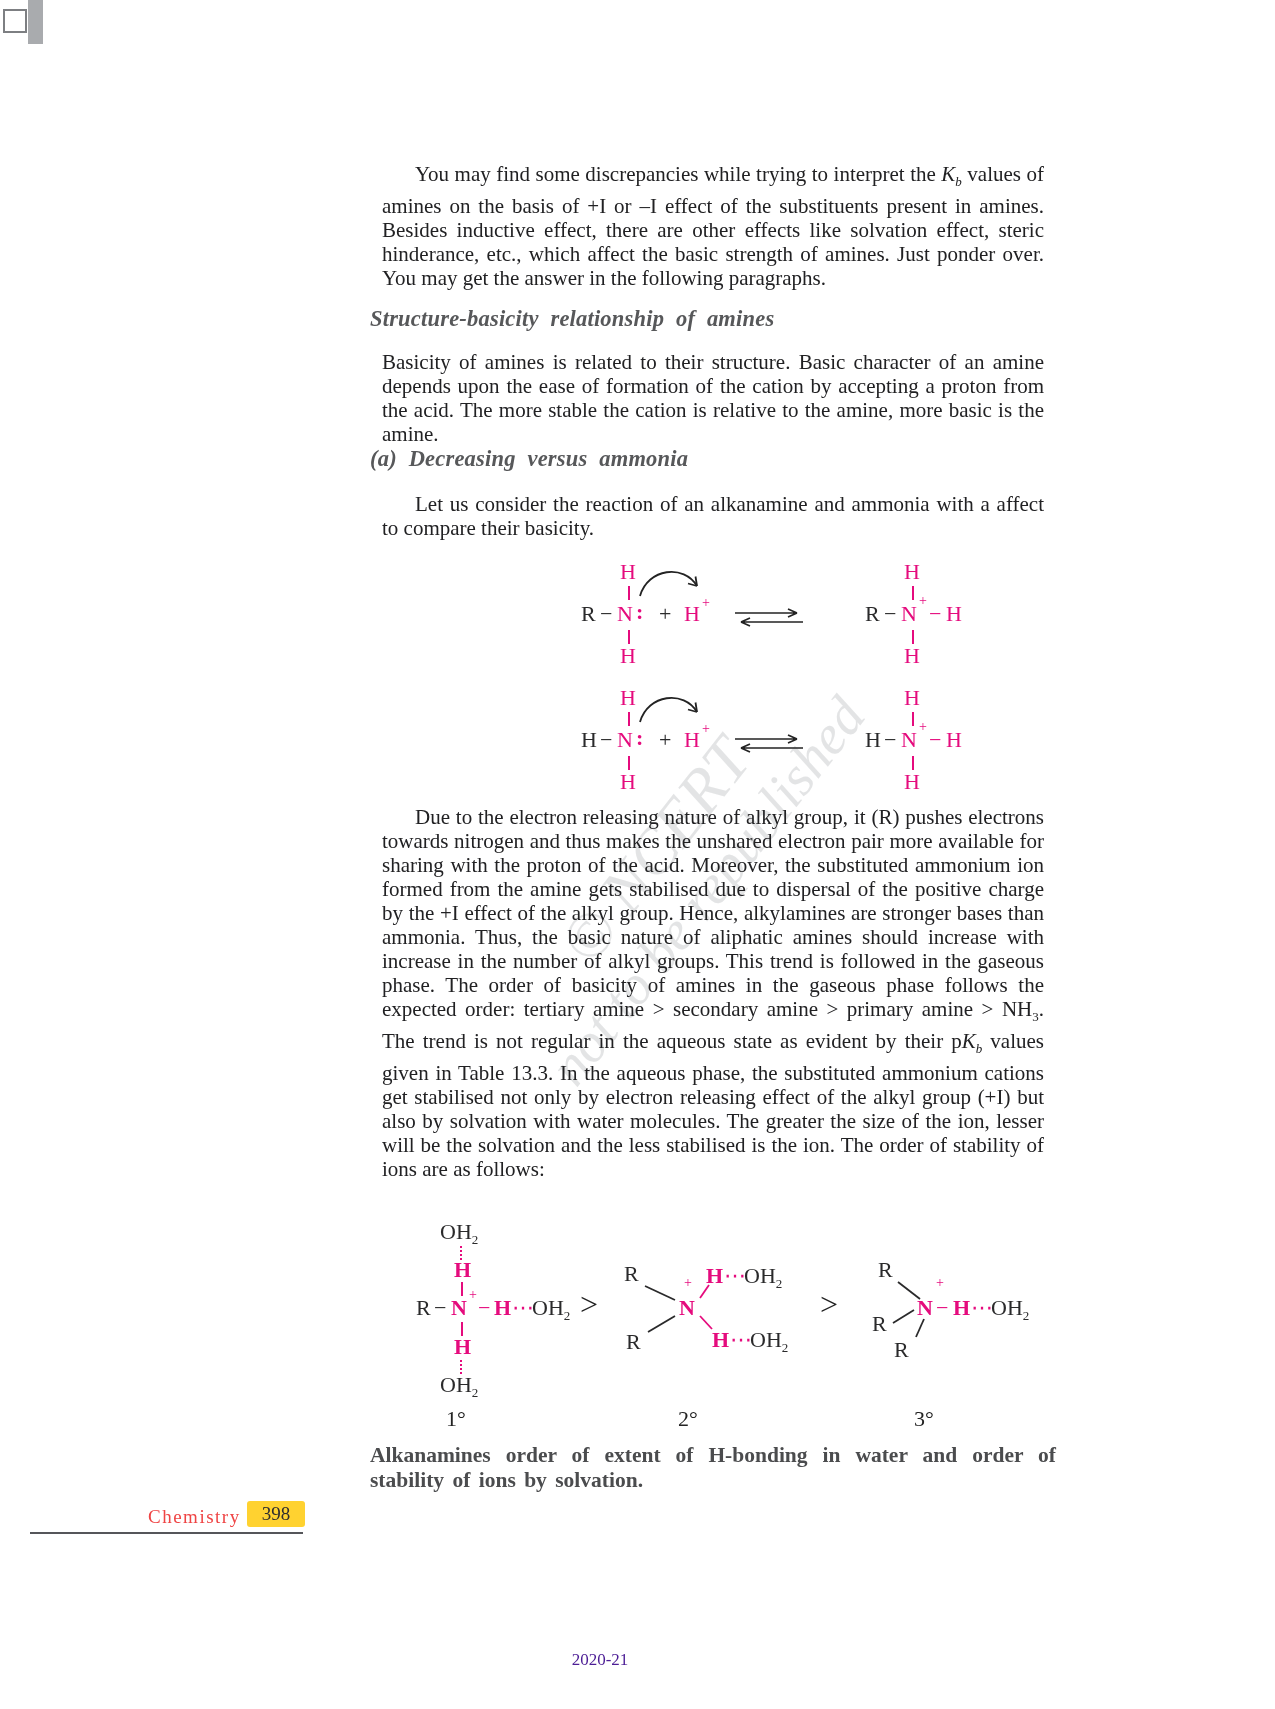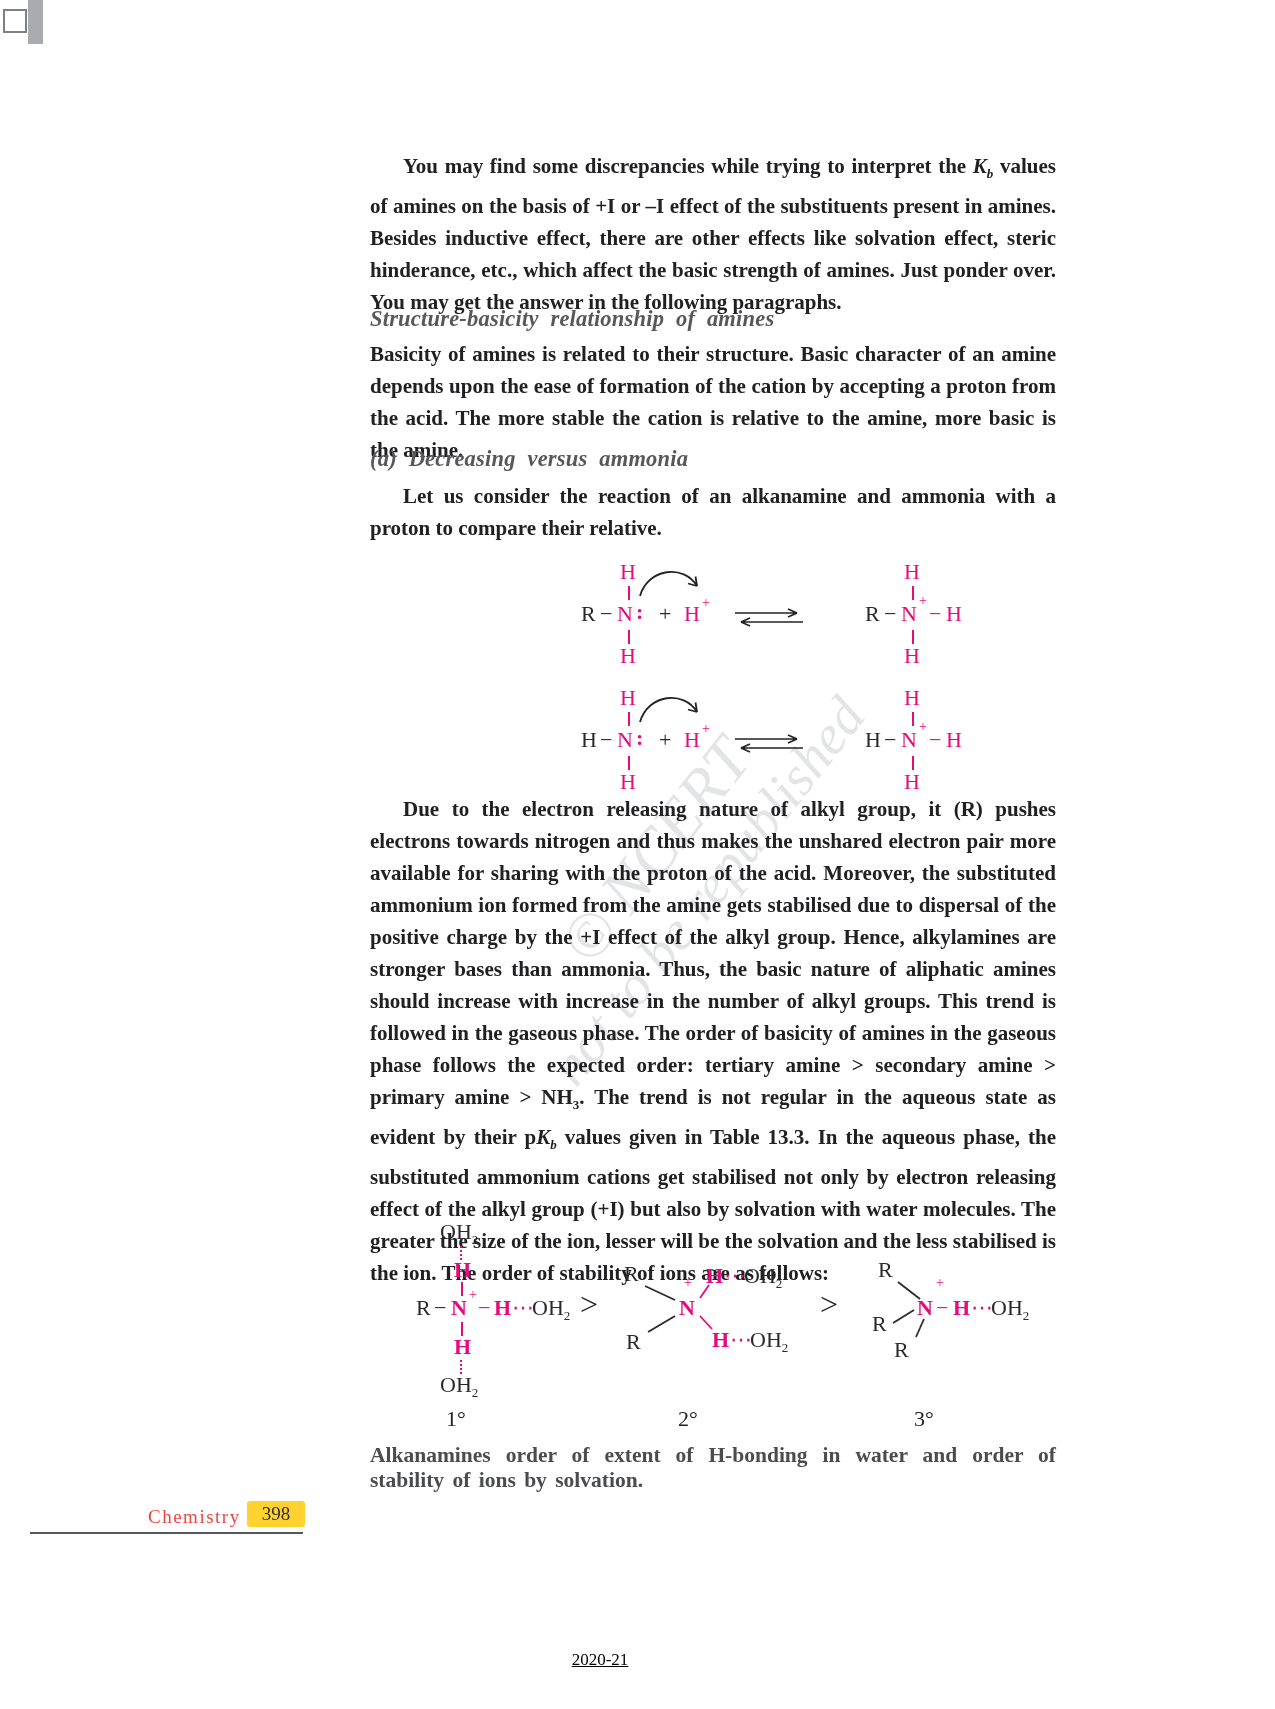--- a/index.html
+++ b/index.html
@@ -21,21 +21,21 @@
     display:flex;flex-direction:column;align-items:center;justify-content:center;
     transform:rotate(-52deg);
     z-index:0;pointer-events:none;
     color:#c9cbcd;opacity:.5;font-style:italic;
   }
   .watermark .wm1{font-size:64px;line-height:1.1;}
   .watermark .wm2{font-size:56px;line-height:1.1;white-space:nowrap;}
 
   .col{position:absolute;left:370px;width:686px;z-index:1;}
   p.body{
-    margin:0;font-size:21px;line-height:32px;text-align:justify;font-weight:bold;
+    margin:12px;font-size:21px;line-height:24px;text-align:justify;
   }
   p.indent{text-indent:33px;}
   .sec-heading{
     margin:0;font-size:22.5px;line-height:26px;font-weight:bold;font-style:italic;
     color:#57585a;word-spacing:6px;letter-spacing:.2px;
   }
   .caption{
     margin:0;font-size:21.5px;line-height:25px;font-weight:bold;color:#4b4c4e;
     text-align:justify;word-spacing:3px;
   }
@@ -54,21 +54,21 @@
   .vdots{position:absolute;width:0;height:14px;border-left:2px dotted #e50b7d;}
   .gt{position:absolute;font-size:32px;line-height:32px;color:#232323;font-weight:400;}
   .iolabel{position:absolute;font-size:22px;color:#232323;}
   .bondsvg{position:absolute;left:0;top:0;pointer-events:none;}
 
   
   .footer-book{position:absolute;left:148px;top:1506px;font-size:19px;color:#ef4444;letter-spacing:1.5px;z-index:1;}
   .page-badge{position:absolute;left:247px;top:1501px;width:58px;height:26px;background:#ffd230;border-radius:3px;z-index:1;
     display:flex;align-items:center;justify-content:center;font-size:19px;color:#2e2e2f;}
   .footer-rule{position:absolute;left:30px;top:1532px;width:273px;height:2px;background:#55565a;z-index:1;}
-  .year{position:absolute;left:520px;top:1650px;width:160px;text-align:center;font-size:17px;color:#000000;z-index:1;text-decoration:underline;}
+  .year{position:absolute;left:520px;top:1650px;width:160px;text-align:center;font-size:17px;color:#4c1d95;z-index:1;}
 </style>
 </head>
 <body>
 
 <div class="page">
 
   <div class="corner-square"></div>
   <div class="binder-bar"></div>
 
   <div class="watermark">
@@ -84,21 +84,21 @@
     <p class="body">Basicity of amines is related to their structure.  Basic character of an amine depends upon the ease of formation of the cation by accepting a proton from the acid.  The more stable the cation is relative to the amine, more basic is the amine.</p>
   </div>
   <div class="col" style="top:306px">
     <h3 class="sec-heading">Structure-basicity relationship of amines</h3>
   </div>
 
   <div class="col" style="top:446px">
     <h3 class="sec-heading">(a) Decreasing versus ammonia</h3>
   </div>
   <div class="col" style="top:480px">
-    <p class="body indent">Let us consider the reaction of an alkanamine and ammonia with a proton to compare their relative.</p>
+    <p class="body indent">Let us consider the reaction of an alkanamine and ammonia with a affect to compare their basicity.</p>
   </div>
 
   <div class="rxn" style="top:560px;height:132px">
     <span class="atom pink" style="left:250px;top:0">H</span>
     <div class="vbond" style="left:258px;top:26px"></div>
     <span class="atom dark" style="left:211px;top:42px">R</span>
     <span class="atom dark" style="left:230px;top:42px">−</span>
     <span class="atom pink" style="left:247px;top:42px">N</span>
     <span class="atom pink lone" style="left:266px;top:40px">:</span>
     <span class="atom dark" style="left:289px;top:42px">+</span>

